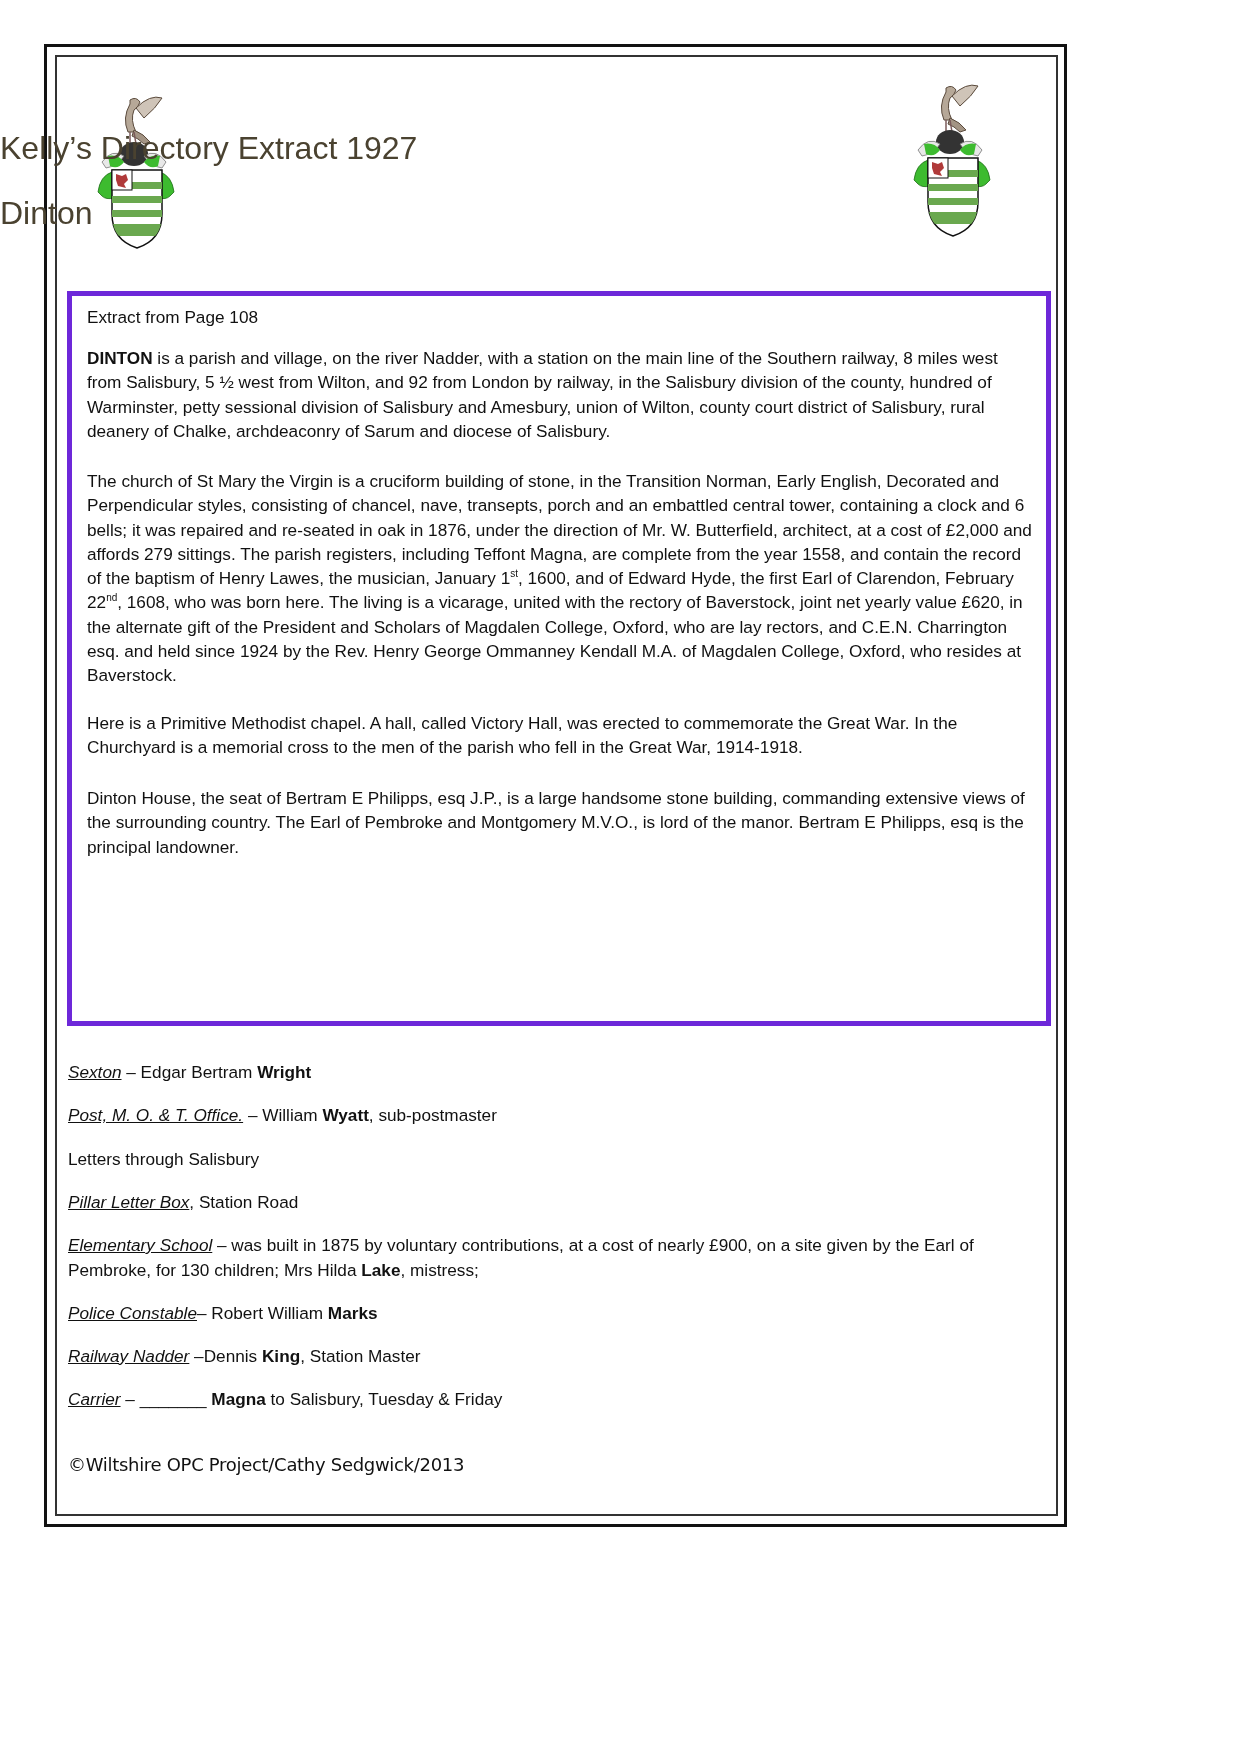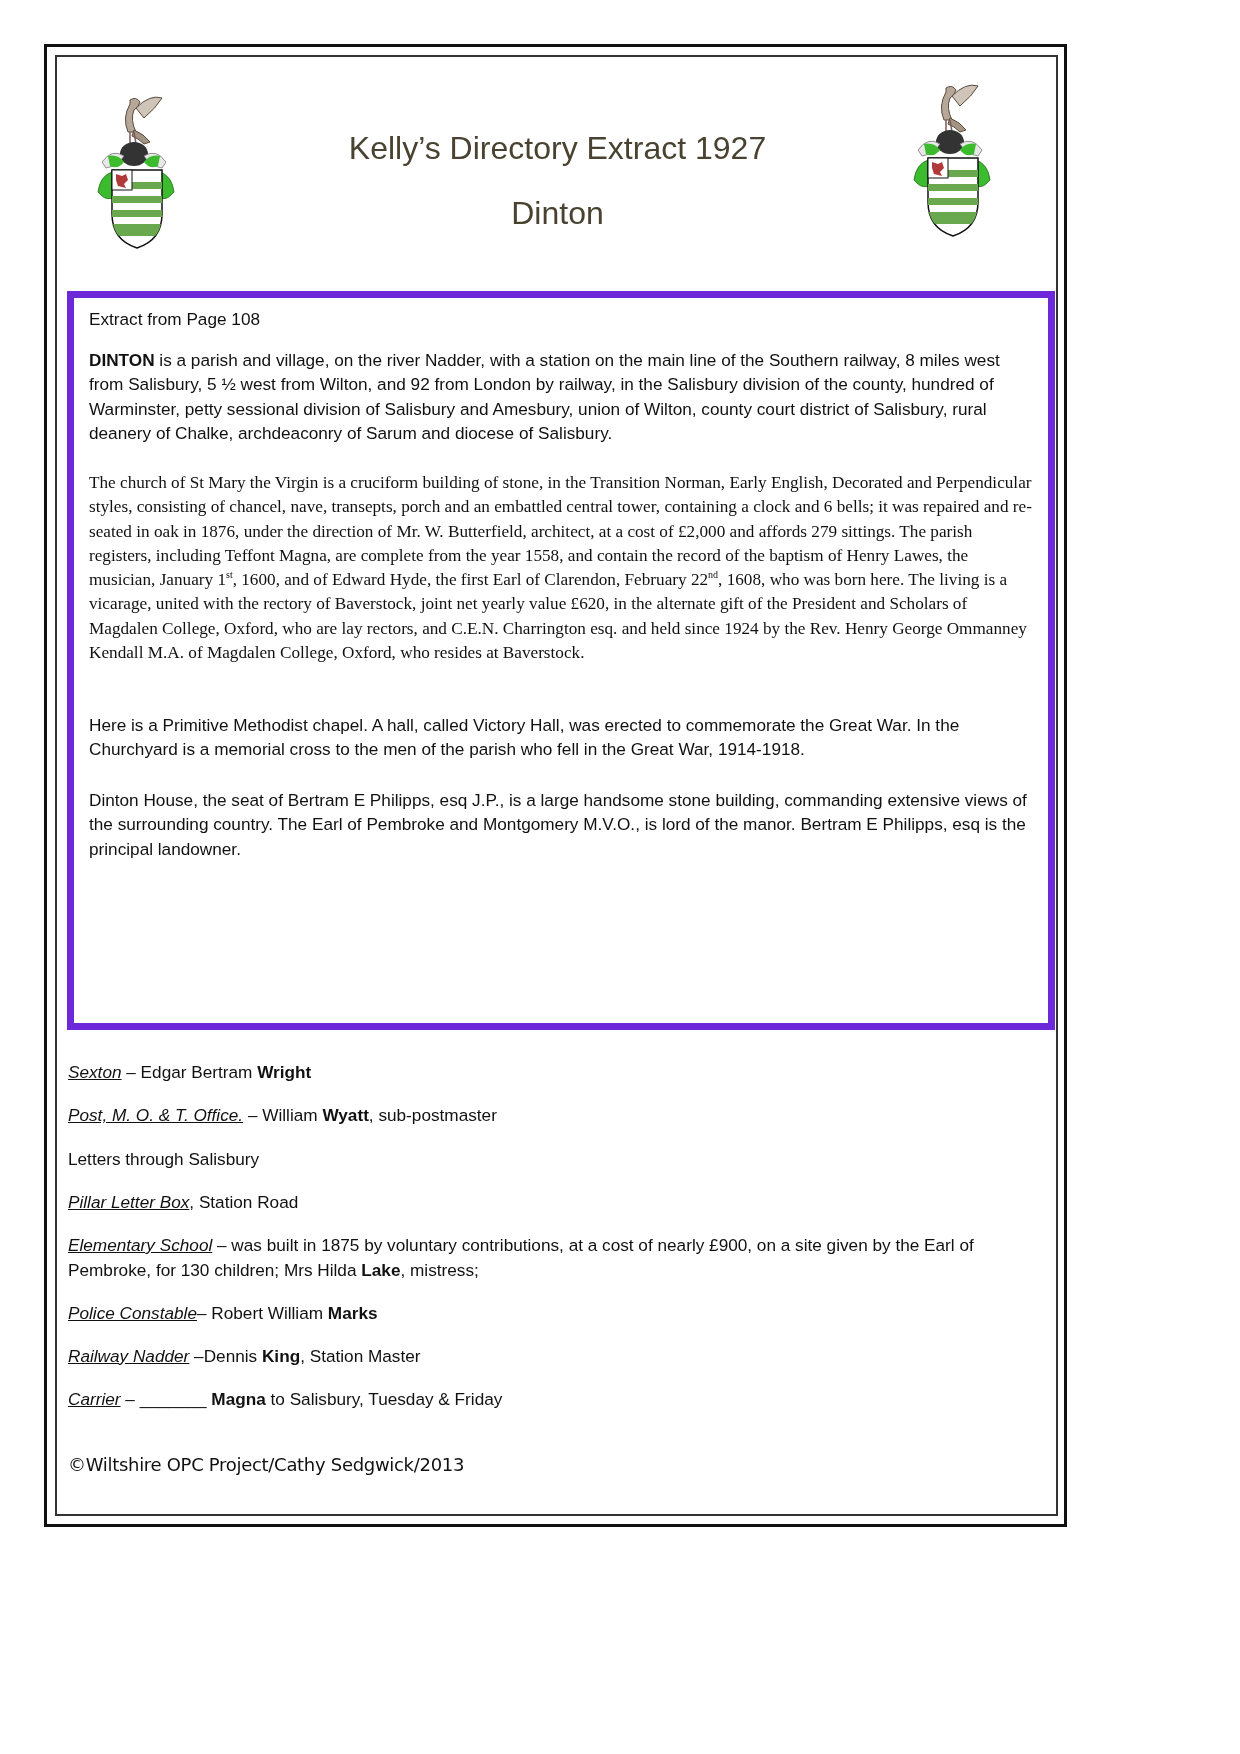--- a/index.html
+++ b/index.html
@@ -2,29 +2,29 @@
 <html><head>
   <meta charset="utf-8">
   <style>
     html, body { margin: 0; padding: 0; background: #ffffff; }
     body { width: 1240px; height: 1754px; position: relative; font-family: "Liberation Sans", sans-serif; color: #111; }
     .frame-outer { position: absolute; left: 44px; top: 44px; width: 1017px; height: 1477px; border: 3px solid #111; }
     .frame-inner { position: absolute; left: 55px; top: 55px; width: 999px; height: 1457px; border: 2px solid #333; }
     .crest { position: absolute; width: 86px; height: 180px; }
     .crest-left { left: 94px; top: 92px; }
     .crest-right { left: 910px; top: 80px; }
-    .title { position: absolute; left: 0; width: 1115px; text-align: center; color: #4a4230; font-size: 32px; font-family: "Liberation Sans", sans-serif; }
+    .title { position: absolute; left: 0; width: 1115px; color: #4a4230; font-size: 32px; font-family: "Liberation Sans", sans-serif; }
     .title-1 { top: 130px; }
     .title-2 { top: 195px; }
-    .extract-box { position: absolute; left: 67px; top: 291px; width: 950px; height: 725px; border: 7px solid #6d28d9; padding: 0 12px; }
+    .extract-box { position: absolute; left: 67px; top: 291px; width: 950px; height: 725px; border: 5px solid #6d28d9; padding: 0 12px; }
     .extract-box p { margin: 0; font-size: 17.2px; line-height: 24.3px; }
     .src { position: absolute; top: 9px; left: 15px; }
     .para { position: absolute; left: 15px; width: 945px; }
     .p1 { top: 50px; }
-    .p2 { top: 173px; font-family: Liberation Serif, serif; }
+    .p2 { top: 173px; }
     .p3 { top: 415px; }
     .p4 { top: 490px; }
     .p5 { top: 587px; }
     .p6 { top: 666px; }
     sup { font-size: 10px; line-height: 0; vertical-align: 7px; }
     .entries { position: absolute; left: 68px; top: 1060px; width: 975px; }
     .entry { position: absolute; left: 0; width: 975px; font-size: 17.2px; line-height: 25px; }
     .role { font-style: italic; text-decoration: underline; }
     .surname { font-weight: bold; margin-top: 44px; }
     .footer { position: absolute; left: 68px; top: 1454px; font-size: 18px; font-family: "DejaVu Sans", sans-serif; color: #111; letter-spacing: -0.3px; }

